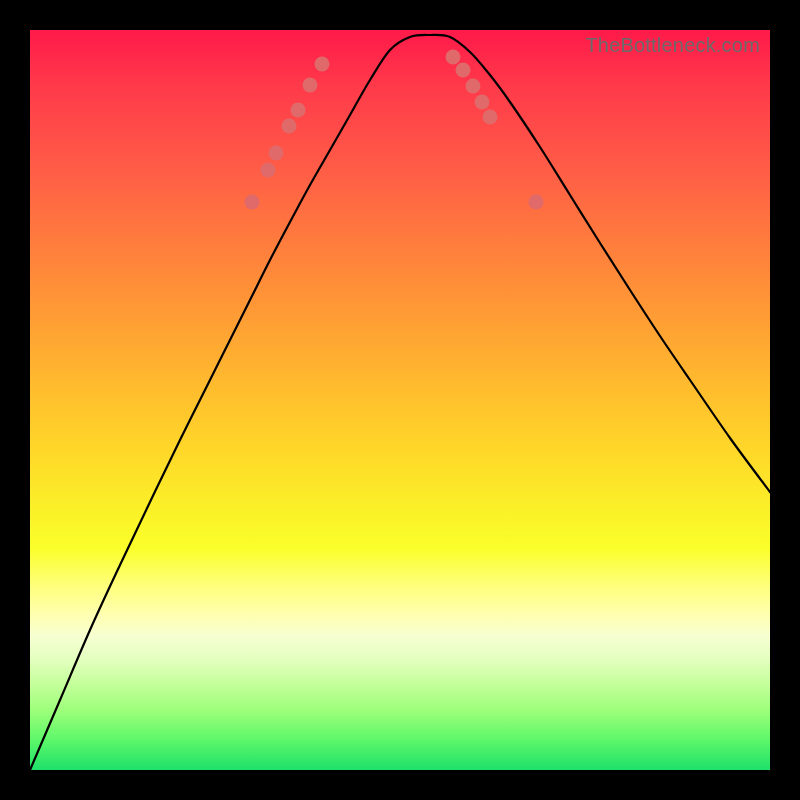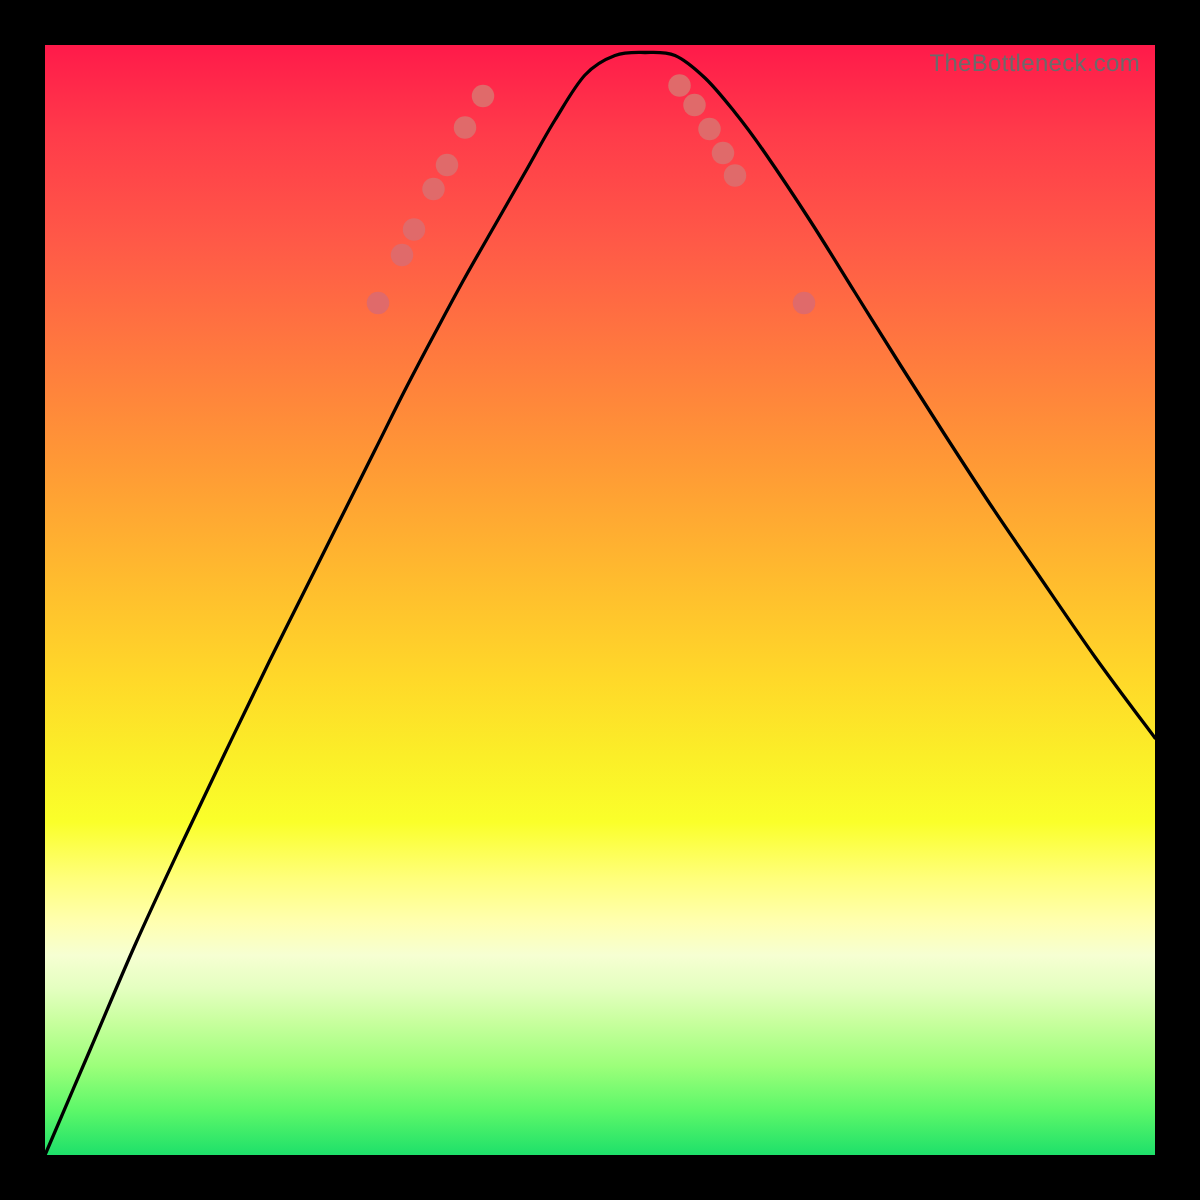--- a/index.html
+++ b/index.html
@@ -43,21 +43,21 @@
       #9cff7a 92%,
       #5cf769 96%,
       #1ee06a 100%
     );
   }
   .watermark {
     position: absolute;
     top: 4px;
     right: 10px;
     color: #6b6b6b;
-    font-size: 16px;
+    font-size: 20px;
     font-weight: 500;
     letter-spacing: 0.2px;
     user-select: none;
   }
   svg.curve {
     position: absolute;
     left: 0;
     top: 0;
     width: 740px;
     height: 740px;

